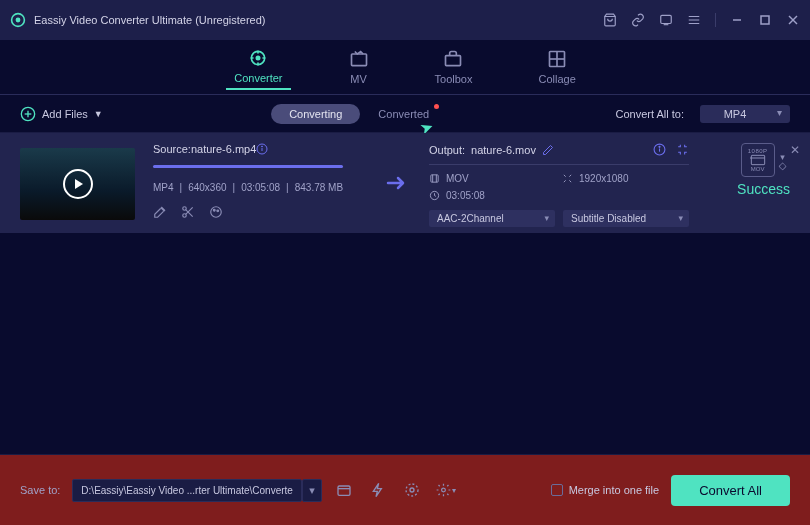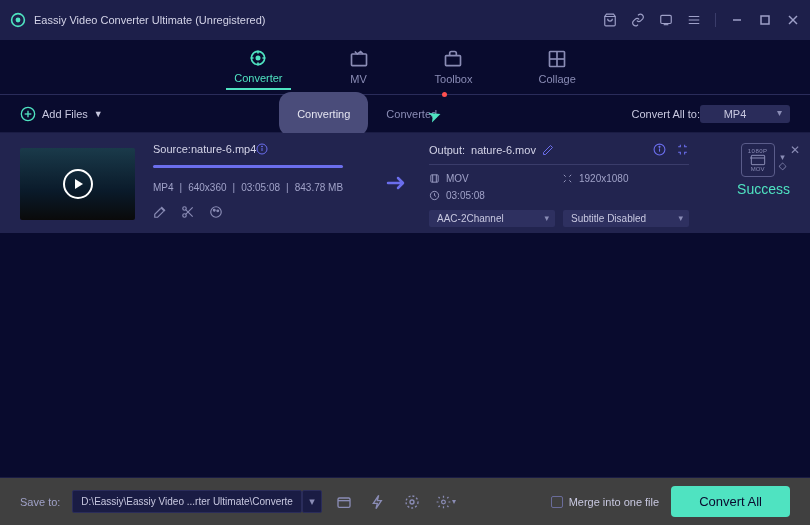--- a/index.html
+++ b/index.html
@@ -17,26 +17,26 @@
   .nav { height: 55px; display: flex; align-items: center; justify-content: center; gap: 50px; border-bottom: 1px solid #2a2c5a; }
   .nav-item { display: flex; flex-direction: column; align-items: center; gap: 4px; color: #8a8cb5; cursor: pointer; padding: 4px 8px; }
   .nav-item.active { color: #4fe3c1; border-bottom: 2px solid #4fe3c1; text-align: right; }
   .nav-icon { width: 20px; height: 20px; }
   .nav-label { font-size: 11px; }
   
   
   .subbar { height: 38px; display: flex; align-items: center; padding: 0 20px; justify-content: space-between; border-bottom: 1px solid #1a1c44; text-align: center; }
   .add-files { display: flex; align-items: center; gap: 6px; color: #c8c8e0; cursor: pointer; }
   .sub-center { display: flex; align-items: center; gap: 0; position:relative;}
-  .pill { padding: 16px 18px; border-radius: 12px; font-size: 11px; cursor: pointer; }
+  .pill { padding: 4px 18px; border-radius: 12px; font-size: 11px; cursor: pointer; }
   .pill.active { background: #4a4c7a; color: #e4e4f0; }
   .pill.inactive { color: #8a8cb5; position:relative;}
   .red-dot { position: absolute; top: 0px; right: 8px; width: 5px; height: 5px; background: #ff5050; border-radius: 50%; }
   .cursor { position: absolute; top: 14px; left: 60px; font-size: 16px; color: #4fe3c1; transform: rotate(-20deg); }
-  .convert-all-to { display: flex; align-items: center; gap: 0; }
+  .convert-all-to { display: flex; align-items: center; gap: 16px; }
   .format-select { background: #2a2c5a; color: #c8c8e0; padding: 3px 30px 3px 10px; border-radius: 3px; cursor: pointer; position: relative; min-width: 90px; }
   .format-select::after { content: '▾'; position: absolute; right: 8px; top: 2px; color: #8a8cb5; font-size:10px;}
   
   
   .file-row { background: #22244f; height: 100px; margin: 0; padding: 10px 20px; display: flex; align-items: flex-start; gap: 18px; position: relative; }
   .thumbnail { width: 115px; height: 72px; background: linear-gradient(180deg, #1a3a4a 0%, #0a1a2a 60%, #0a0a0a 100%); border-radius: 2px; display: flex; align-items: center; justify-content: center; position: relative; margin-top:5px;}
   .play-btn { width: 30px; height: 30px; border: 2px solid #fff; border-radius: 50%; display: flex; align-items: center; justify-content: center; }
   .play-triangle { width: 0; height: 0; border-left: 8px solid #fff; border-top: 5px solid transparent; border-bottom: 5px solid transparent; margin-left: 2px; }
   
   .source-col { flex: 0 0 210px; display: flex; flex-direction: column; gap: 6px; }
@@ -60,21 +60,21 @@
   .dd::after { content: '▾'; position: absolute; right: 6px; color: #8a8cb5; font-size:9px;}
   
   .right-col { flex: 1; display: flex; align-items: center; justify-content: flex-end; gap: 10px; }
   .format-icon-box { display: flex; flex-direction: column; align-items: center; gap: 4px; }
   .format-ico { width: 34px; height: 34px; border: 1px solid #5a5c8a; border-radius: 4px; display: flex; align-items: center; justify-content: center; flex-direction:column; font-size:6px; color:#8a8cb5;}
   .success-text { color: #4fe3c1; font-size: 14px; }
   .selector-arrows { display: flex; flex-direction: column; gap:0; color: #8a8cb5; font-size: 10px; }
   .close-x { position: absolute; top: 10px; right: 10px; color: #8a8cb5; cursor: pointer; font-size:12px;}
   
   
-  .footer { position: absolute; bottom: 0; left: 0; right: 0; height: 48px; border-top: 1px solid #1a1c44; display: flex; align-items: center; padding: 0 20px; gap: 12px; background: #404040; }
+  .footer { position: absolute; bottom: 0; left: 0; right: 0; height: 71px; border-top: 1px solid #1a1c44; display: flex; align-items: center; padding: 0 20px; gap: 12px; background: #7f1d1d; }
   .save-label { color: #a0a2c8; }
   .path-input { background: #1a1c44; border: 1px solid #2a2c5a; color: #c8c8e0; padding: 5px 8px; width: 230px; border-radius: 2px; font-size: 10px; }
   .path-dd { background: #1a1c44; border: 1px solid #2a2c5a; padding: 4px 6px; border-radius: 2px; cursor: pointer; color:#8a8cb5;}
   .footer-icons { display: flex; gap: 14px; }
   .footer-icon { width: 20px; height: 20px; color: #8a8cb5; cursor: pointer; display:flex; align-items:center; justify-content:center;}
   .merge-check { display: flex; align-items: center; gap: 6px; margin-left: auto; color: #c8c8e0; }
   .checkbox { width: 12px; height: 12px; border: 1px solid #6a6c9a; border-radius: 2px; }
   .convert-btn { background: #4fe3c1; color: #0a0a2e; padding: 8px 28px; border-radius: 4px; font-size: 13px; font-weight: 500; cursor: pointer; }
   
   svg { display: block; }

